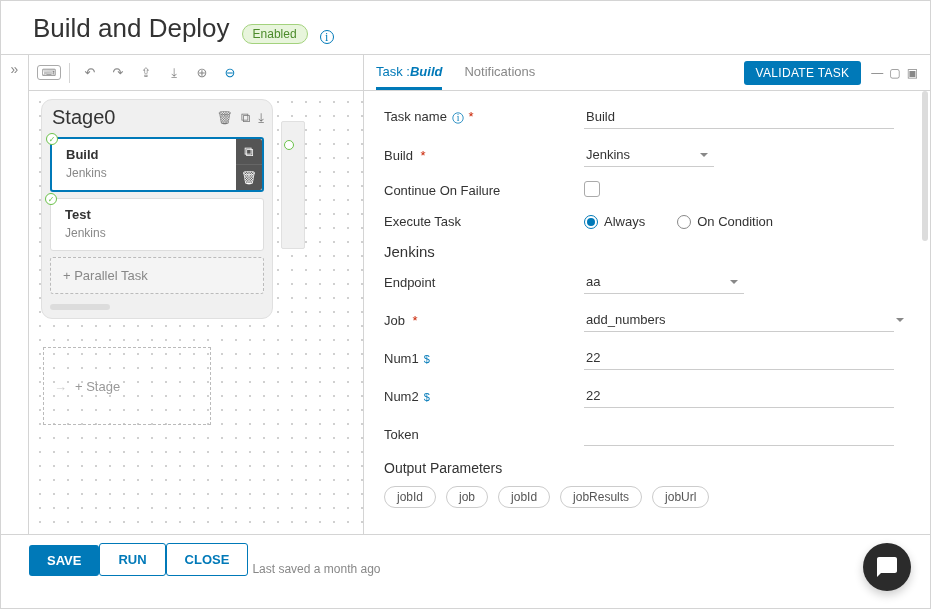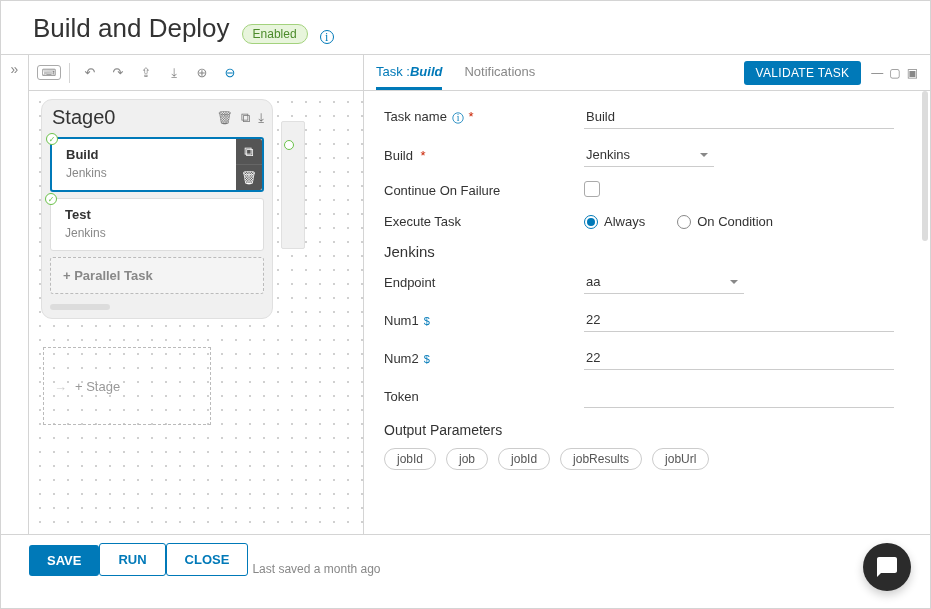--- a/index.html
+++ b/index.html
@@ -127,21 +127,20 @@
     background:#555; display:flex; flex-direction:column;
     border-radius: 0 2px 2px 0;
   }
   .task-actions span { flex:1; display:flex; align-items:center; justify-content:center; color:#fff; font-size:13px; border-bottom:1px solid #666; cursor:pointer;}
   .task-actions span:last-child{border-bottom:none;}
   .add-parallel {
     margin:6px 8px 10px 8px;
     border: 1px dashed #bbb; border-radius:3px;
     padding:10px 12px; color:#888; font-size:13px;
     background: rgba(255,255,255,0.3);
-    font-weight: bold;
   }
   .hscroll {
     height:6px; background:#dcdcdc; margin: 4px 8px 8px 8px; border-radius:3px; width:60px;
   }
   .arrow-out {
     position:absolute; right:-30px; top: 110px; color:#bbb; font-size:16px;
   }
   .stage-ph {
     margin-top: 28px; margin-left: 6px;
     border: 1px dashed #bbb;
@@ -373,20 +372,24 @@
         </span>
       </div>
 
       <div class="section-title">Jenkins</div>
 
       <div class="frow">
         <span class="lbl">Endpoint</span>
         <span class="ctrl"><span class="select-wrap"><input class="tinput" style="width: 160px;" readonly="" value="aa"></span></span>
       </div>
       <div class="frow">
+        <span class="lbl"><span>Job</span><span class="req"> *</span></span>
+        <span class="ctrl"><span class="select-wrap" style="width:100%"><input class="tinput" style="width: 310px;" readonly="" value="add_numbers"></span></span>
+      </div>
+      <div class="frow">
         <span class="lbl"><span>Num1</span><span class="dollar"> $</span></span>
         <span class="ctrl"><input class="tinput med" value="22" style=""></span>
       </div>
       <div class="frow">
         <span class="lbl"><span>Num2</span><span class="dollar"> $</span></span>
         <span class="ctrl"><input class="tinput med" value="22" style=""></span>
       </div>
       <div class="frow">
         <span class="lbl">Token</span>
         <span class="ctrl"><input class="tinput med" value="" style=""></span>

